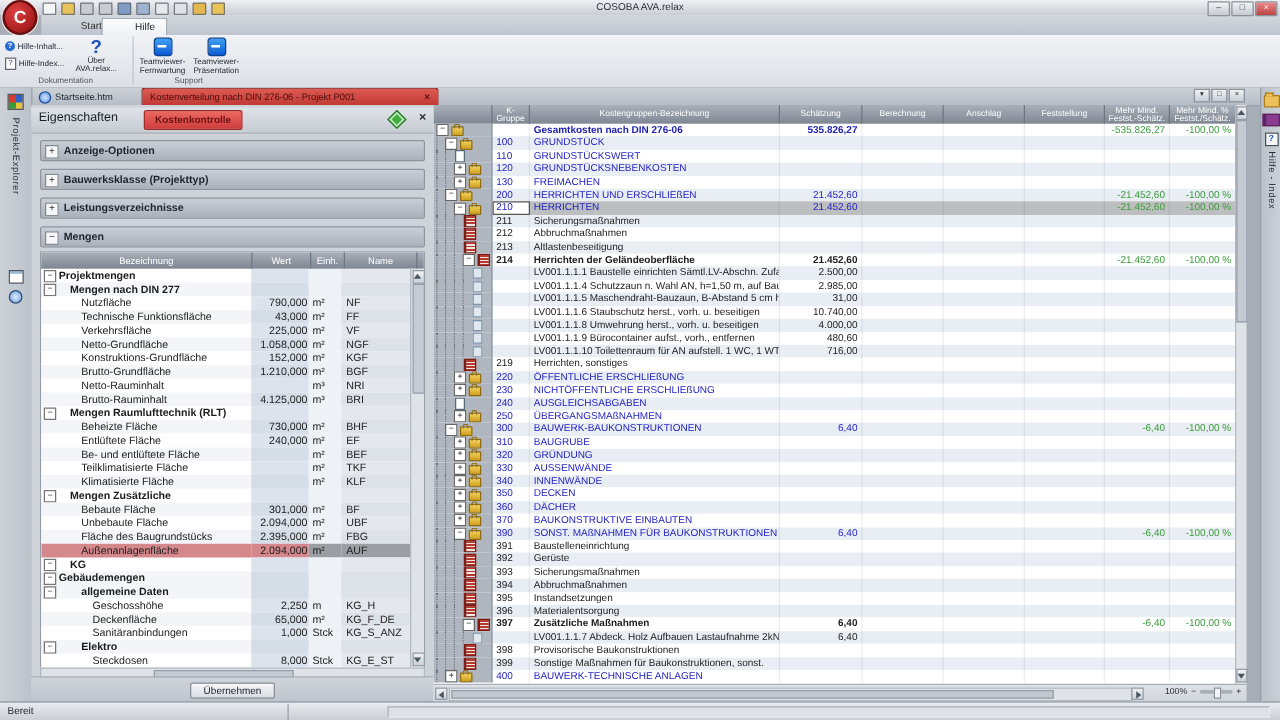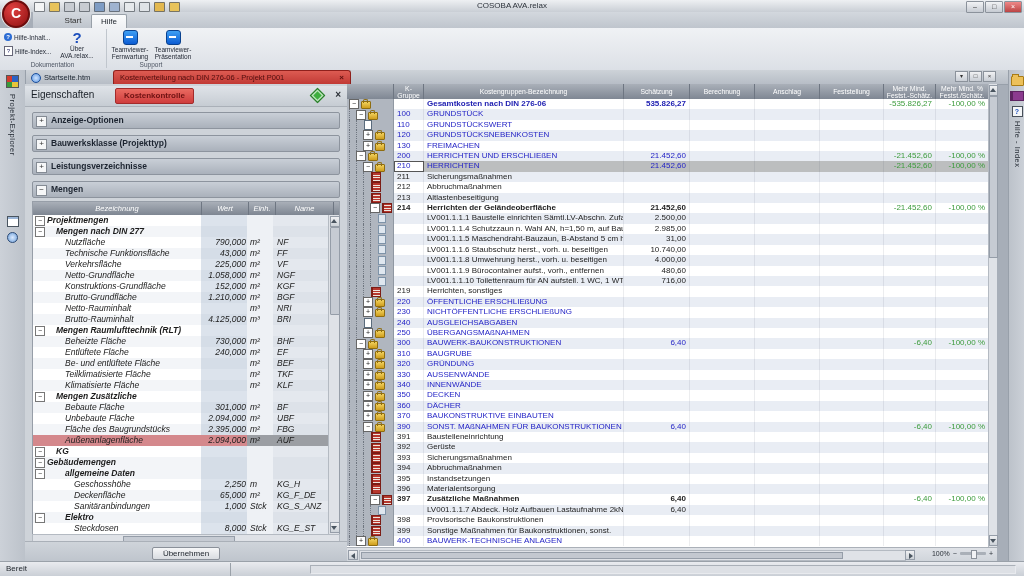--- a/index.html
+++ b/index.html
@@ -27,22 +27,22 @@
     border:1px solid #8b929b;border-radius:1px;font-size:7px;line-height:9px;
     text-align:center;color:#333;}
   .winbtn.close{background:linear-gradient(#e88,#b44);color:#fff;}
 
   
   #ribbontabs{position:absolute;left:0;top:12px;width:1024px;height:16px;
     background:linear-gradient(#d3d8de,#bfc5cd);margin-left:33px;}
   .rtab{position:absolute;top:2px;height:14px;font-size:8px;line-height:14px;
     text-align:center;color:#333;}
   #rtab-start{left:24px;width:32px;}
-  #rtab-hilfe{left:58px;width:34px;background:linear-gradient(#fbfcfd,#eef0f3);
-    border:1px solid #98a0a8;border-bottom:none;border-radius:2px 2px 0 0;color:#1c222a;}
+  #rtab-hilfe{left:48px;width:34px;background:linear-gradient(#fbfcfd,#eef0f3);
+    border:1px solid #98a0a8;border-bottom:none;border-radius:2px 2px 0 0;color:#1c222a;padding-left:17px;}
   #ribbon{position:absolute;left:0;top:28px;width:1024px;height:42px;
     background:linear-gradient(#f0f2f5,#dce0e6);border-bottom:1px solid #8f97a1;}
   .rgroup{position:absolute;top:1px;height:39px;}
   #rgroup1{left:2px;width:101px;}
   #rgroup2{left:106px;width:88px;border-left:1px solid #c0c6cd;}
   .rgrouplabel{position:absolute;bottom:0;left:0;right:0;text-align:center;
     font-size:6.5px;color:#4d5563;}
   .smallbtn{position:absolute;left:2px;height:12px;display:flex;gap:2px;align-items:center;
     font-size:6.5px;color:#1e2430;white-space:nowrap;}
   .ic-help-circle{width:8px;height:8px;border-radius:50%;background:#2b6cd4;color:#fff;
@@ -112,21 +112,21 @@
   #proppclose{position:absolute;right:6px;top:3px;font-size:10px;font-weight:bold;color:#2c3138;}
   .section{position:absolute;left:7px;width:308px;height:17px;box-sizing:border-box;
     background:linear-gradient(#c9cfd7,#aab1bb);border:1px solid #8d949e;border-radius:2px;
     font-size:8.5px;font-weight:bold;color:#1c2430;line-height:15px;padding-left:18px;}
   .secbox{position:absolute;left:3px;top:3px;width:9px;height:9px;background:#f6f7f8;
     border:1px solid #848b94;font-size:8px;line-height:7px;text-align:center;color:#333;
     font-weight:normal;}
   #sec0{top:28px}#sec1{top:51px}#sec2{top:74px}#sec3{top:97px}
 
   #ptable{position:absolute;left:7px;top:117px;width:308px;height:361px;
-    background:#fff;border:1px solid #979ea8;box-sizing:border-box;font-style:italic;}
+    background:#fff;border:1px solid #979ea8;box-sizing:border-box;}
   #phead{display:flex;height:13px;background:linear-gradient(#a9afb8,#7e8692);}
   #phead>div{font-size:7.5px;color:#fff;line-height:13px;text-align:center;
     border-right:1px solid #6e7682;overflow:hidden;}
   #prop-rows{position:absolute;left:0;top:13px;width:297px;height:319px;overflow:hidden;}
   .prow{display:flex;height:11px;line-height:11px;font-size:8.5px;color:#1c1c1c;background:#fff;}
   .prow.alt{background:#f3f5f8;}
   .pc{overflow:hidden;white-space:nowrap;box-sizing:border-box;}
   .bz{width:168px;display:flex;align-items:center;padding-left:2px;}
   .wv{width:46px;text-align:right;padding-right:1px;background:#dce3ec;}
   .ue{width:26px;padding-left:3px;background:#eef1f5;}

